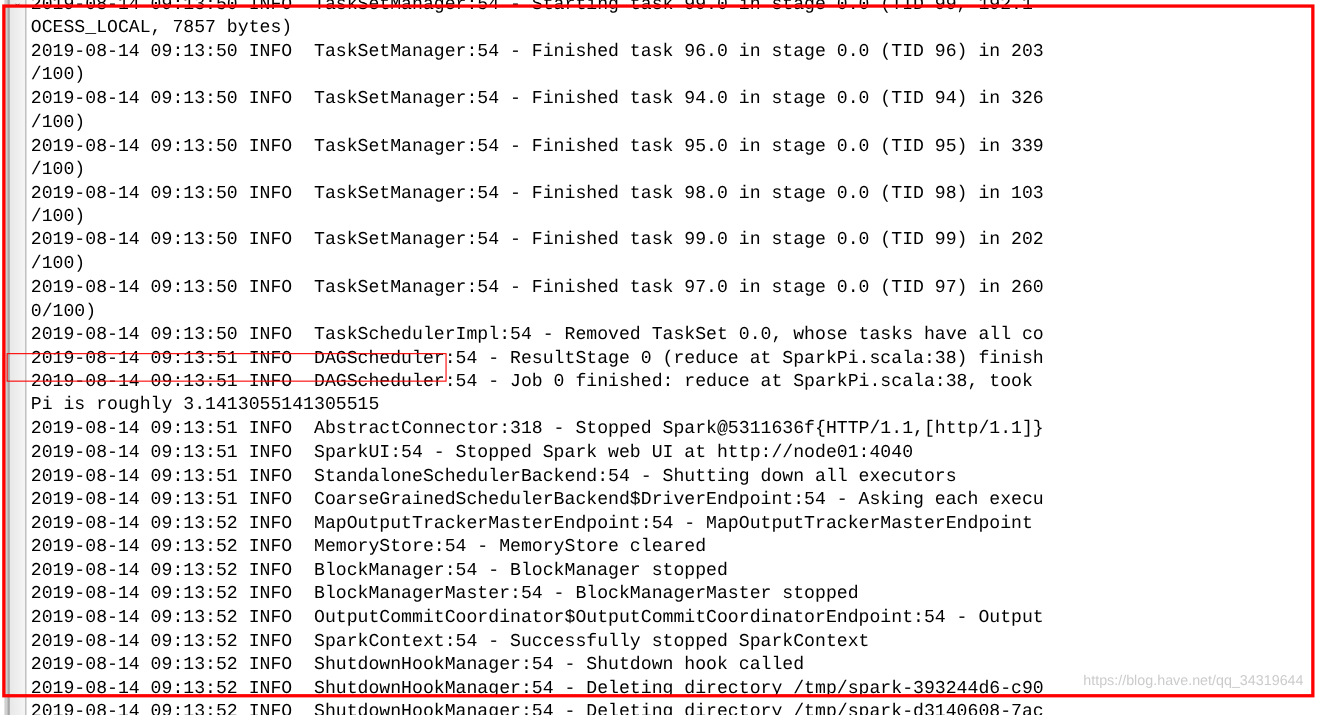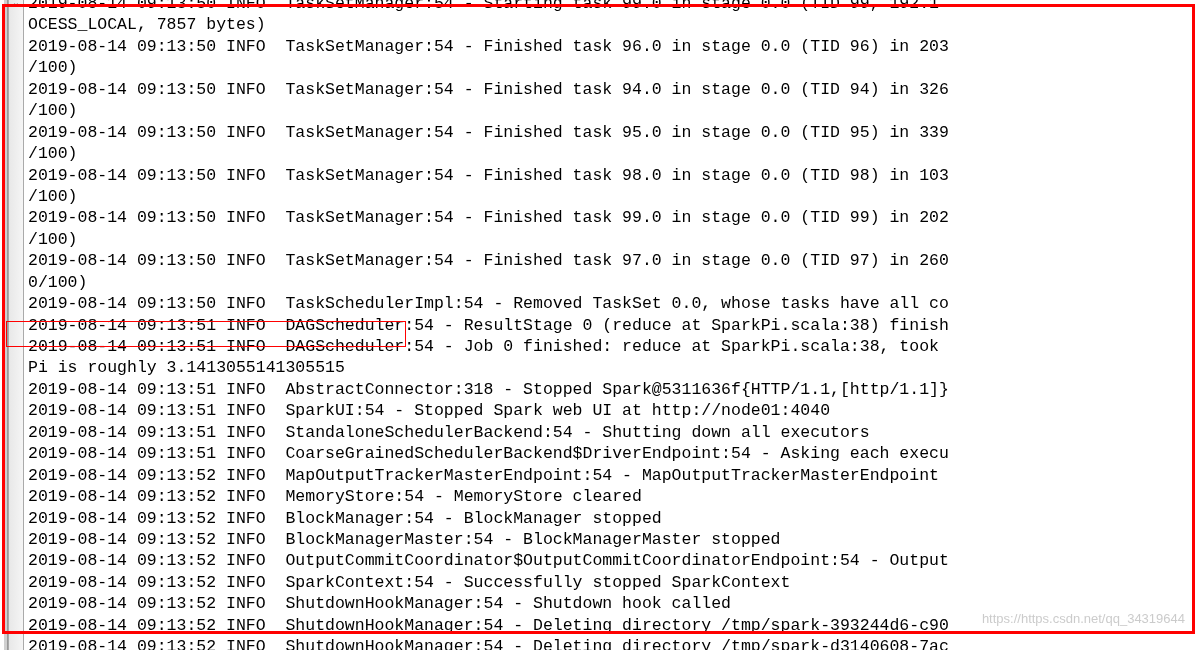--- a/index.html
+++ b/index.html
@@ -94,14 +94,14 @@
   <div class="vertical-line"></div>
   <div class="arrow-bar">
     <span>ˇ</span>
   </div>
 
   <div class="log-content" id="log-area"><span class="log-line">2019-08-14 09:13:50 INFO  TaskSetManager:54 - Starting task 99.0 in stage 0.0 (TID 99, 192.1</span><span class="log-line">OCESS_LOCAL, 7857 bytes)</span><span class="log-line">2019-08-14 09:13:50 INFO  TaskSetManager:54 - Finished task 96.0 in stage 0.0 (TID 96) in 203</span><span class="log-line">/100)</span><span class="log-line">2019-08-14 09:13:50 INFO  TaskSetManager:54 - Finished task 94.0 in stage 0.0 (TID 94) in 326</span><span class="log-line">/100)</span><span class="log-line">2019-08-14 09:13:50 INFO  TaskSetManager:54 - Finished task 95.0 in stage 0.0 (TID 95) in 339</span><span class="log-line">/100)</span><span class="log-line">2019-08-14 09:13:50 INFO  TaskSetManager:54 - Finished task 98.0 in stage 0.0 (TID 98) in 103</span><span class="log-line">/100)</span><span class="log-line">2019-08-14 09:13:50 INFO  TaskSetManager:54 - Finished task 99.0 in stage 0.0 (TID 99) in 202</span><span class="log-line">/100)</span><span class="log-line">2019-08-14 09:13:50 INFO  TaskSetManager:54 - Finished task 97.0 in stage 0.0 (TID 97) in 260</span><span class="log-line">0/100)</span><span class="log-line">2019-08-14 09:13:50 INFO  TaskSchedulerImpl:54 - Removed TaskSet 0.0, whose tasks have all co</span><span class="log-line">2019-08-14 09:13:51 INFO  DAGScheduler:54 - ResultStage 0 (reduce at SparkPi.scala:38) finish</span><span class="log-line">2019-08-14 09:13:51 INFO  DAGScheduler:54 - Job 0 finished: reduce at SparkPi.scala:38, took </span><span class="log-line">Pi is roughly 3.1413055141305515</span><span class="log-line">2019-08-14 09:13:51 INFO  AbstractConnector:318 - Stopped Spark@5311636f{HTTP/1.1,[http/1.1]}</span><span class="log-line">2019-08-14 09:13:51 INFO  SparkUI:54 - Stopped Spark web UI at http://node01:4040</span><span class="log-line">2019-08-14 09:13:51 INFO  StandaloneSchedulerBackend:54 - Shutting down all executors</span><span class="log-line">2019-08-14 09:13:51 INFO  CoarseGrainedSchedulerBackend$DriverEndpoint:54 - Asking each execu</span><span class="log-line">2019-08-14 09:13:52 INFO  MapOutputTrackerMasterEndpoint:54 - MapOutputTrackerMasterEndpoint </span><span class="log-line">2019-08-14 09:13:52 INFO  MemoryStore:54 - MemoryStore cleared</span><span class="log-line">2019-08-14 09:13:52 INFO  BlockManager:54 - BlockManager stopped</span><span class="log-line">2019-08-14 09:13:52 INFO  BlockManagerMaster:54 - BlockManagerMaster stopped</span><span class="log-line">2019-08-14 09:13:52 INFO  OutputCommitCoordinator$OutputCommitCoordinatorEndpoint:54 - Output</span><span class="log-line">2019-08-14 09:13:52 INFO  SparkContext:54 - Successfully stopped SparkContext</span><span class="log-line">2019-08-14 09:13:52 INFO  ShutdownHookManager:54 - Shutdown hook called</span><span class="log-line">2019-08-14 09:13:52 INFO  ShutdownHookManager:54 - Deleting directory /tmp/spark-393244d6-c90</span><span class="log-line">2019-08-14 09:13:52 INFO  ShutdownHookManager:54 - Deleting directory /tmp/spark-d3140608-7ac</span></div>
 
   <div class="outer-box"></div>
   <div class="inner-box"></div>
 
-  <div class="watermark">https://https.csdn.net/qq_34319644</div>
+  <div class="watermark">https://blog.have.net/qq_34319644</div>
 </div>
 
 </body></html>

